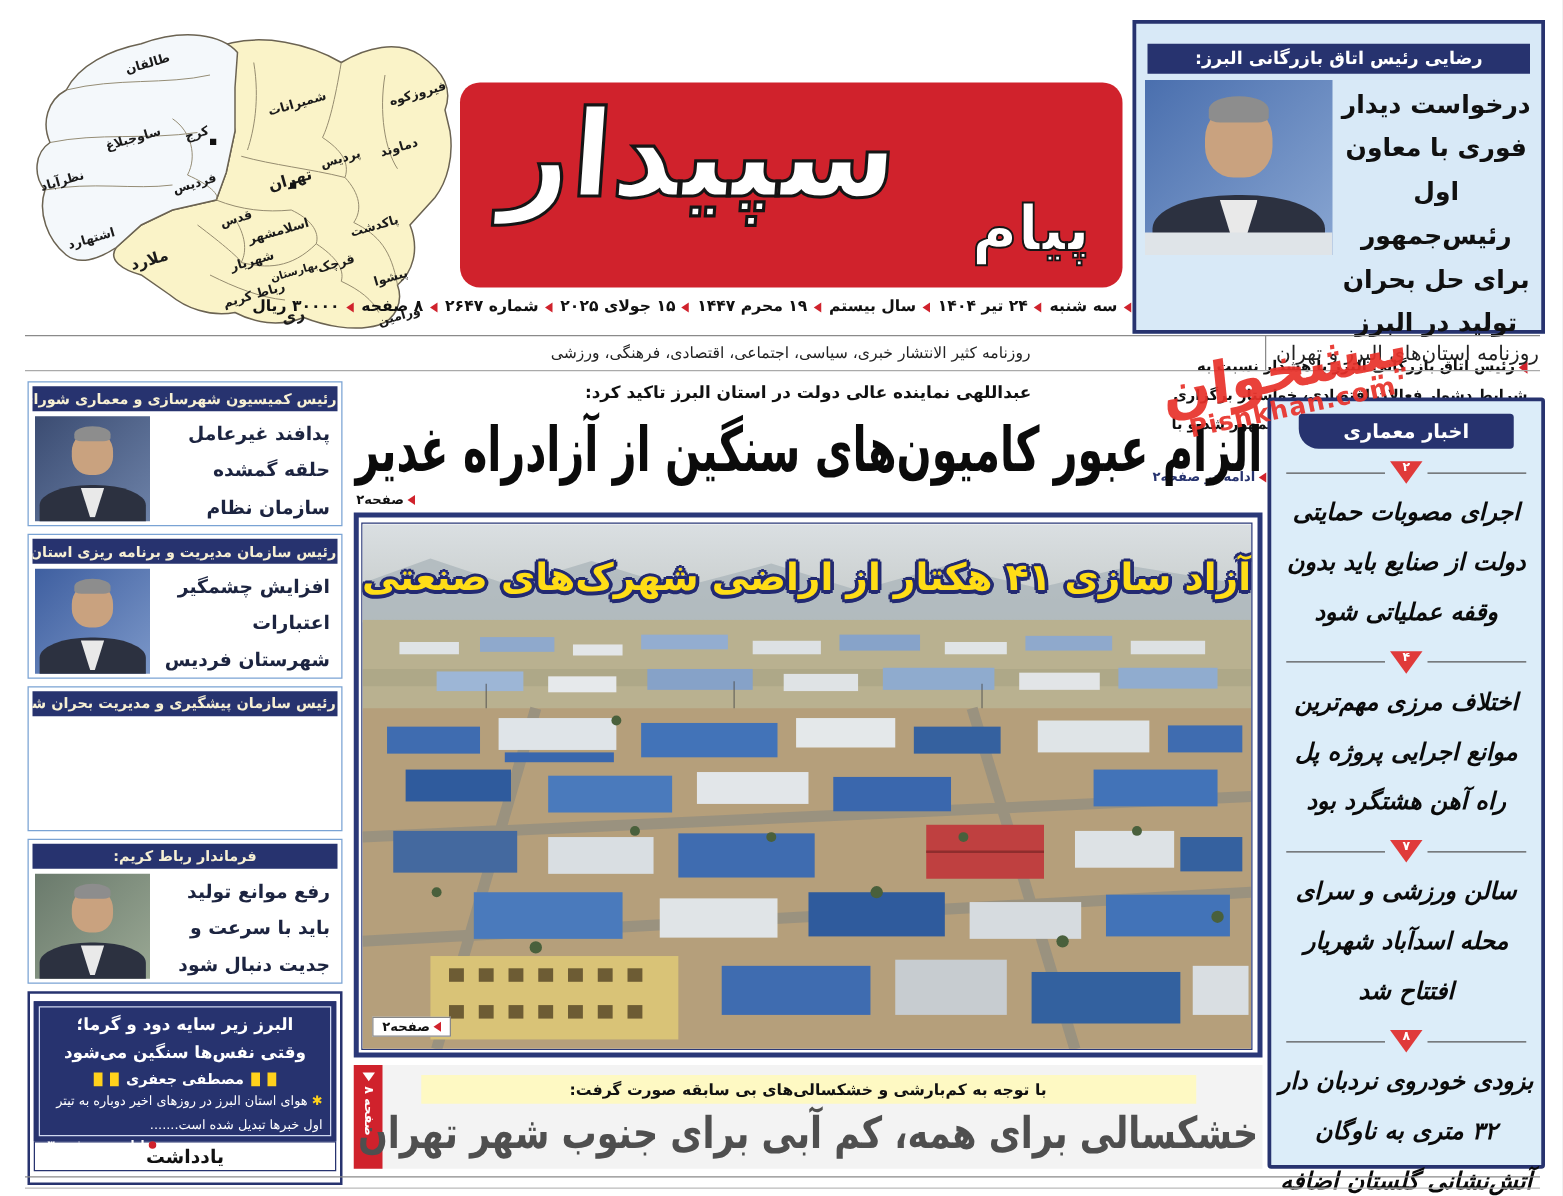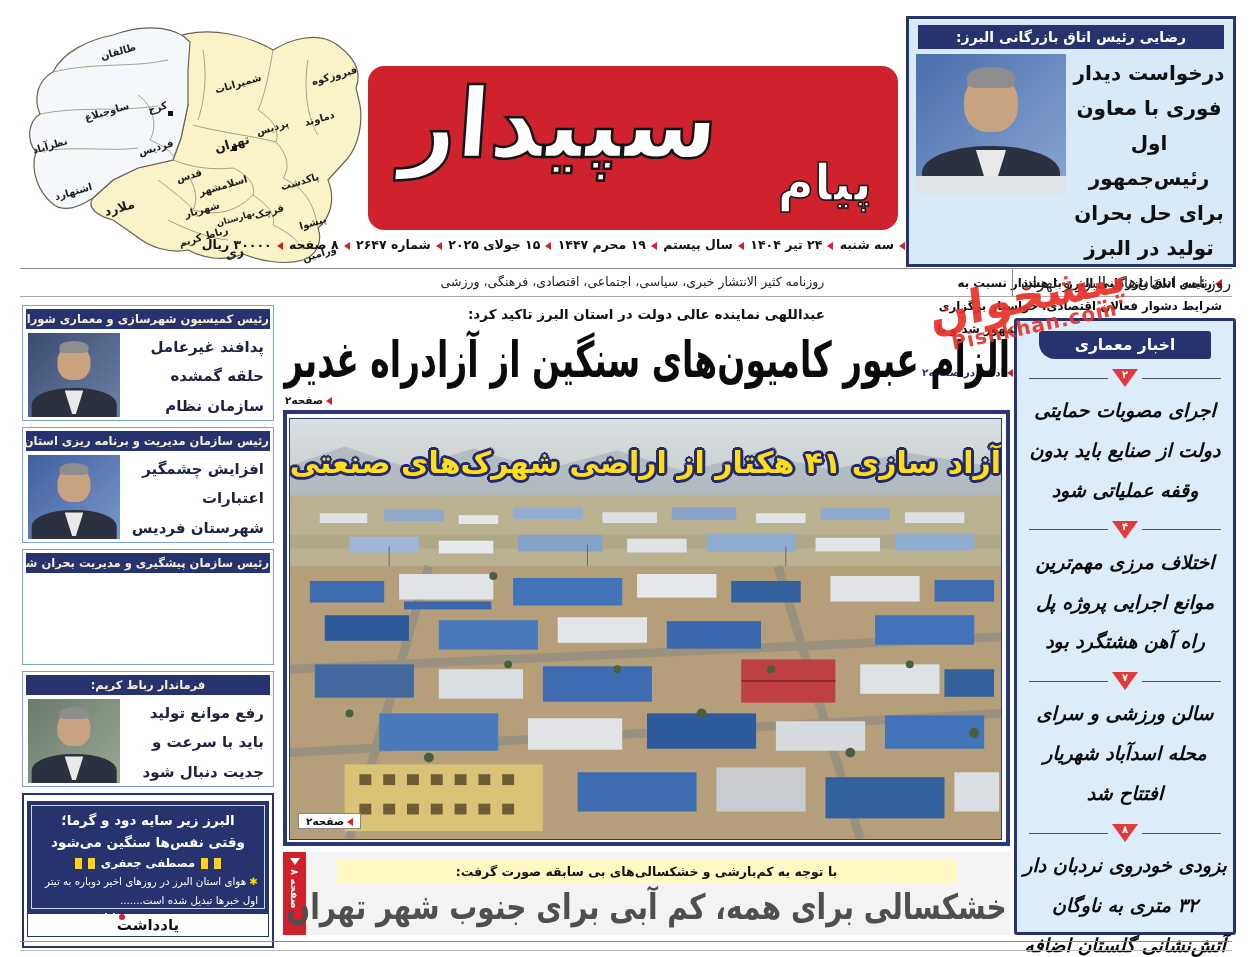--- a/index.html
+++ b/index.html
@@ -19,21 +19,21 @@
   .rule{background:#8a8a8a;height:1px;}
   #website{left:30px;top:271px;width:240px;direction:ltr;text-align:left;font-family:"Liberation Serif","DejaVu Serif",serif;font-weight:bold;font-size:17px;color:#111;}
   #subtitle{left:360px;top:274px;width:545px;text-align:center;font-size:12.5px;color:#222;}
   #region-note{left:1020px;top:273px;width:212px;text-align:center;font-size:16px;color:#222;}
   
   #map{left:18px;top:10px;width:345px;height:256px;}
   .map-label{position:absolute;font-size:10px;font-weight:bold;color:#1a1a1a;transform:rotate(-16deg);white-space:nowrap;}
   .map-label.big{font-size:12.5px;}
   .map-marker{position:absolute;width:5px;height:5px;background:#111;}
   
-  #tr-box{left:906px;top:16px;width:330px;height:251px;border:3px solid #27336f;background:#d8e9f7;box-sizing:border-box;padding:5px 7px;}
+  #tr-box{left:906px;top:16px;width:330px;height:251px;border:3px solid #27336f;background:#d8e9f7;box-sizing:border-box;padding:15px 7px;}
   #tr-box .band{background:#27336f;color:#fff;font-size:14px;font-weight:bold;text-align:center;padding:4px 2px;margin:1px 2px 5px;}
   #tr-row{display:flex;gap:6px;}
   #tr-title{flex:1;font-size:20px;font-weight:bold;color:#101010;text-align:center;line-height:1.75;padding-top:2px;}
   #tr-body{font-size:11.8px;font-weight:bold;color:#111;line-height:1.95;text-align:right;padding:6px 4px 0;}
   #tr-more{font-size:10.5px;font-weight:bold;color:#27336f;text-align:left;padding:2px 6px 0;}
   
   .portrait{position:relative;overflow:hidden;background:linear-gradient(135deg,var(--bg1,#3b4c72),var(--bg2,#6d82a8));flex:none;}
   .p-head{position:absolute;top:14%;left:50%;transform:translateX(-50%);width:36%;height:42%;background:#c9a27f;border-radius:46% 46% 42% 42%;}
   .p-head:before{content:"";position:absolute;top:-12%;left:6%;width:88%;height:36%;background:#8d8d8d;border-radius:50% 50% 20% 20%;}
   .p-body{position:absolute;bottom:-6%;left:50%;transform:translateX(-50%);width:92%;height:40%;background:#2c3140;border-radius:48% 48% 0 0;}

